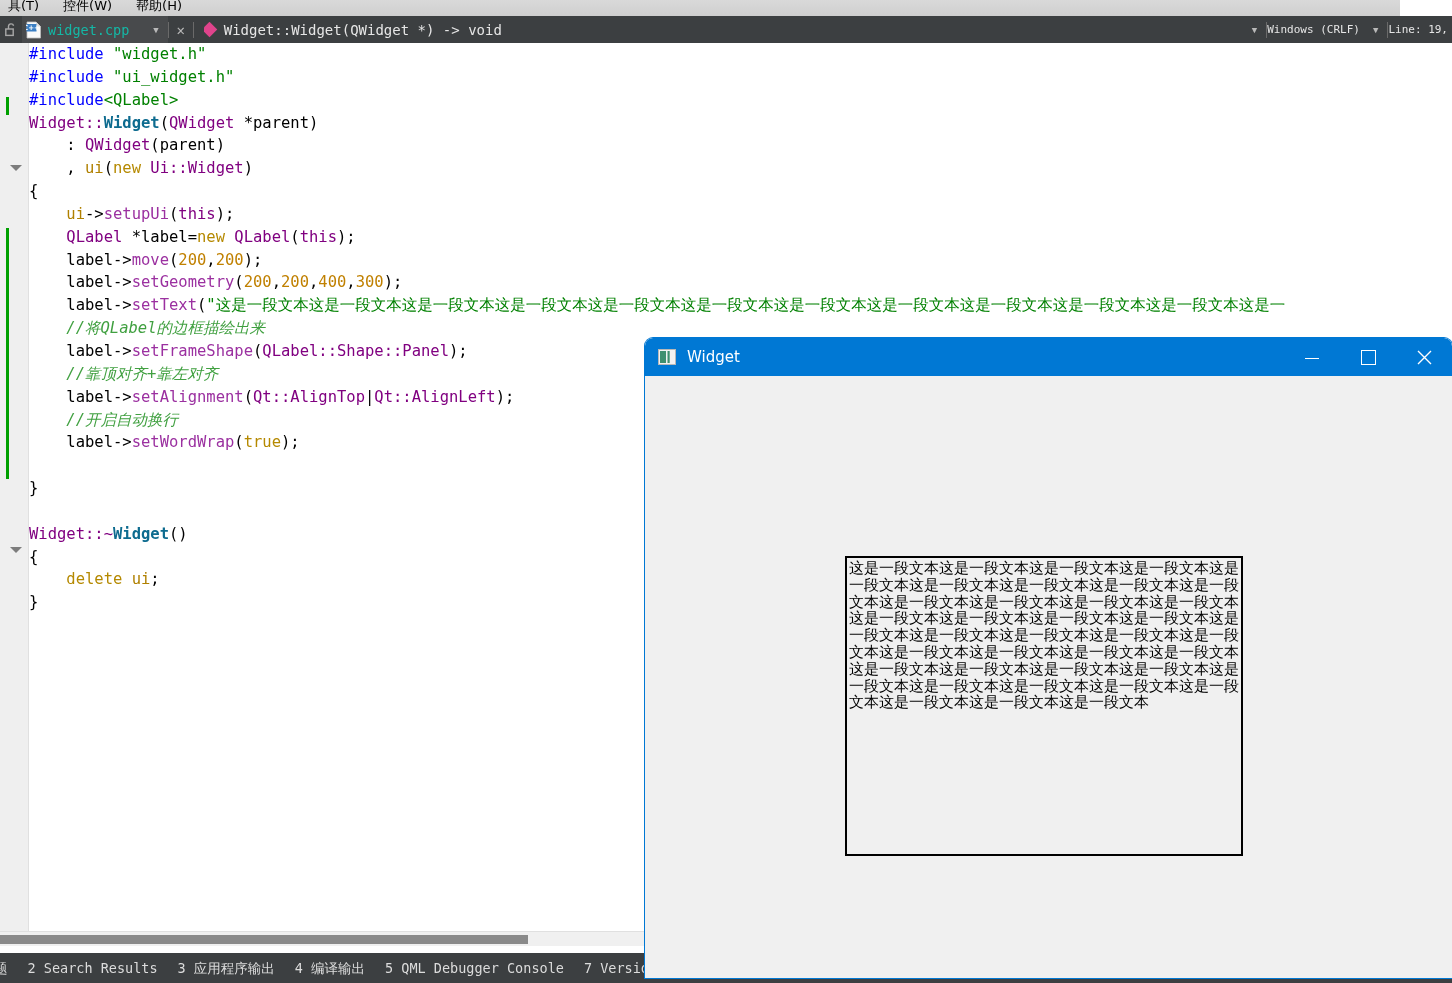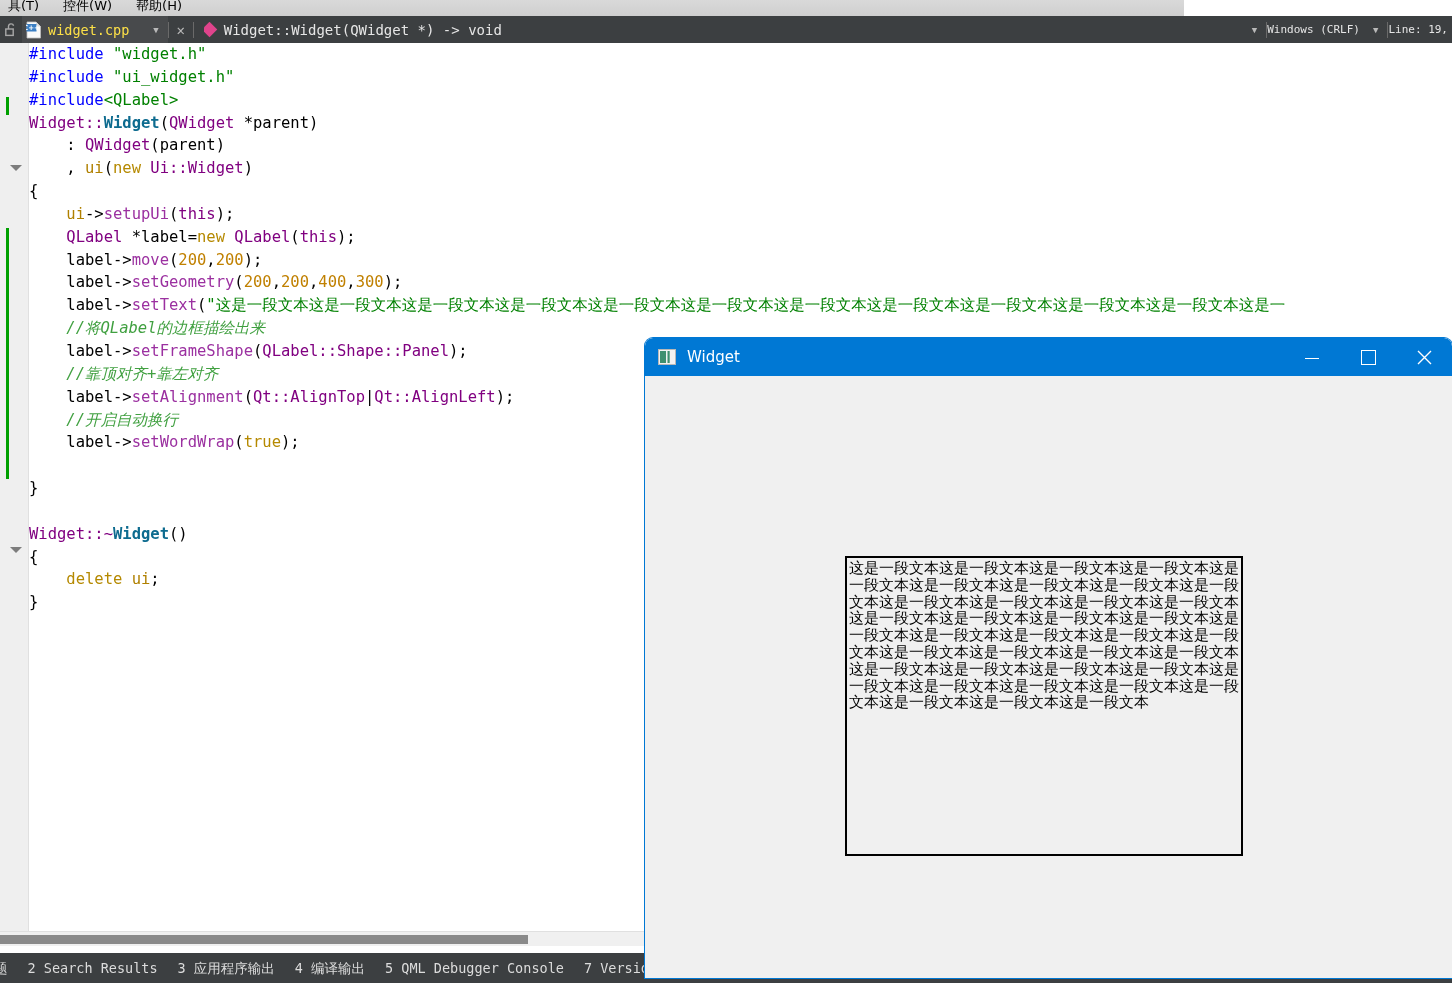--- a/index.html
+++ b/index.html
@@ -13,21 +13,21 @@
     height: 983px;
     overflow: hidden;
     background: #ffffff;
     font-family: "Liberation Sans", sans-serif;
   }
 
   
   #menubar {
     position: absolute;
     left: 0; top: 0;
-    width: 1184px; height: 16px;
+    width: 1400px; height: 16px;
     background: #d4d0c8;
     background: linear-gradient(#d9d9d9, #cfcfcf);
     overflow: hidden;
   }
   #menubar .menu-items {
     position: absolute;
     left: -4px; top: -4px;
     display: flex;
     align-items: center;
     height: 20px;
@@ -68,21 +68,21 @@
     background: #484a4c;
     padding: 0 0 0 4px;
     flex: 0 0 auto;
   }
   .tb-fileicon {
     width: 16px; height: 18px;
     position: relative;
     margin-right: 6px;
   }
   .tb-filename {
-    color: #fde047;
+    color: #14b8a6;
     font-size: 13.5px;
     white-space: nowrap;
   }
   .tb-arrow {
     margin: 0 9px 0 24px;
     color: #b9b9b9;
     font-size: 9px;
   }
   .tb-sep {
     width: 1px; height: 16px;

